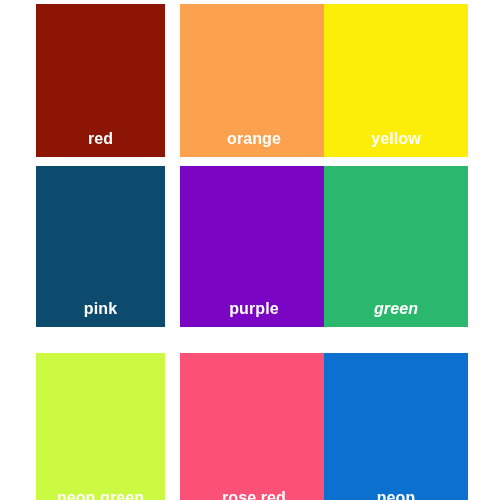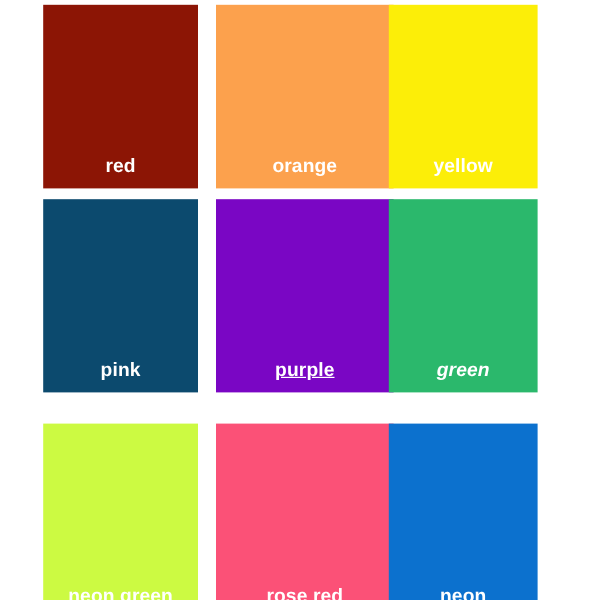--- a/index.html
+++ b/index.html
@@ -38,21 +38,21 @@
     letter-spacing: 0.1px;
     text-align: center;
     white-space: nowrap;
     padding-bottom: 10px;
     user-select: none;
   }
 
   
   .col-1 { left: 36px;  width: 129px; }
   .col-2 { left: 180px; width: 148px; }
-  .col-3 { left: 324px; width: 124px; align-items: flex-end; }
+  .col-3 { left: 324px; width: 144px; align-items: flex-end; }
 
   
   .row-1 { top: 4px;   height: 153px; }
   .row-2 { top: 166px; height: 161px; }
   .row-3 { top: 353px; height: 163px; }
 </style>
 </head>
 <body style="background-color: rgb(255, 255, 255);">
 
 <div id="swatch-grid">
@@ -67,21 +67,21 @@
 
   <div class="swatch col-3 row-1" style="background-color: rgb(252, 238, 8);">
     <span class="swatch-label" style="color: rgb(255, 255, 255);">yellow</span>
   </div>
 
   <div class="swatch col-1 row-2" style="background-color: #0c4a6e;">
     <span class="swatch-label" style="color: rgb(255, 255, 255);">pink</span>
   </div>
 
   <div class="swatch col-2 row-2" style="background-color: rgb(122, 6, 196);">
-    <span class="swatch-label" style="color: rgb(255, 255, 255); text-decoration: underline;">purple</span>
+    <span class="swatch-label" style="color: rgb(255, 255, 255);">purple</span>
   </div>
 
   <div class="swatch col-3 row-2" style="background-color: rgb(43, 184, 108); font-style: italic;">
     <span class="swatch-label" style="color: rgb(255, 255, 255);">green</span>
   </div>
 
   <div class="swatch col-1 row-3" style="background-color: rgb(204, 250, 66);">
     <span class="swatch-label" style="color: rgb(255, 255, 255);">neon green</span>
   </div>
 

